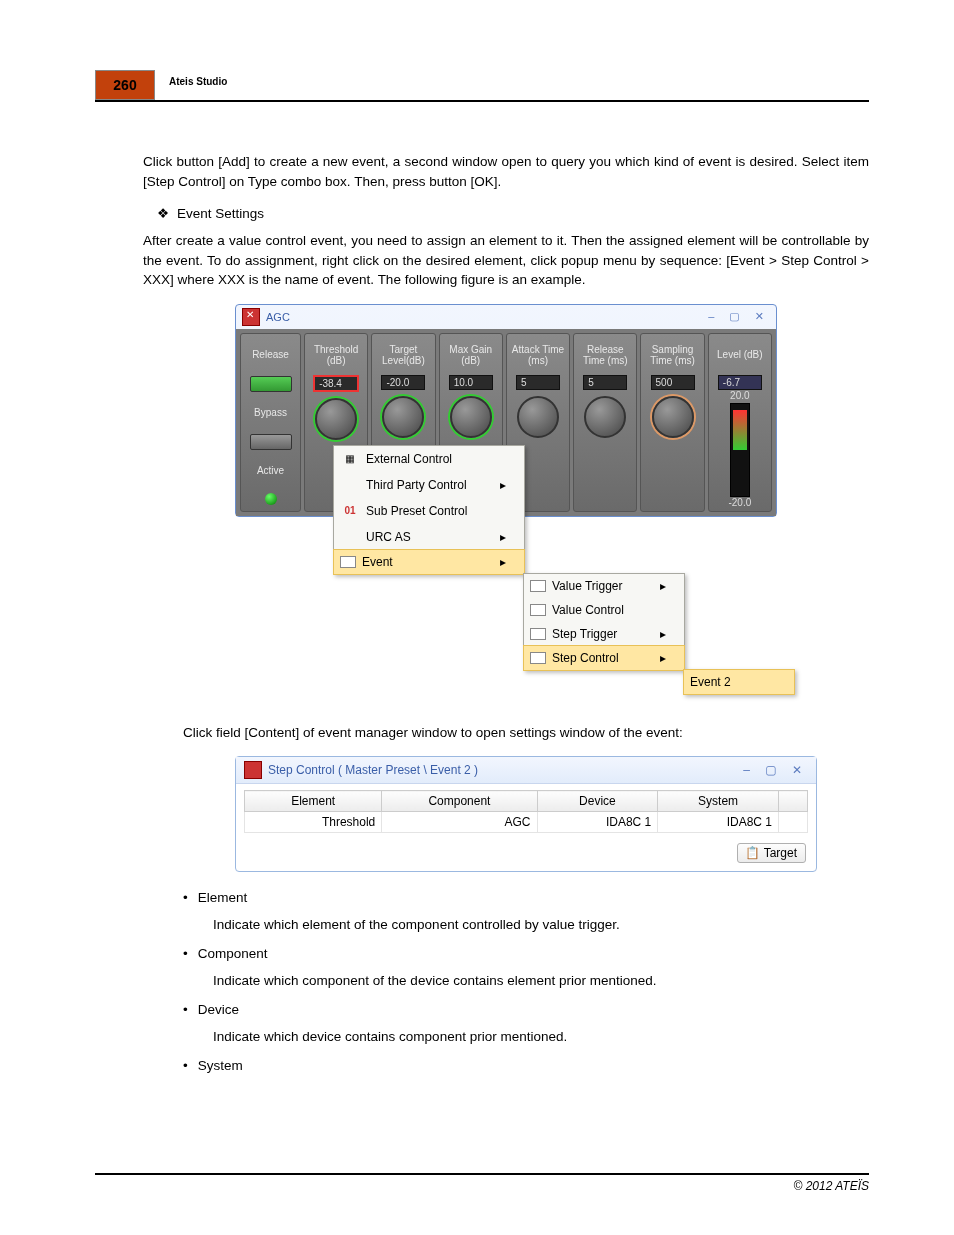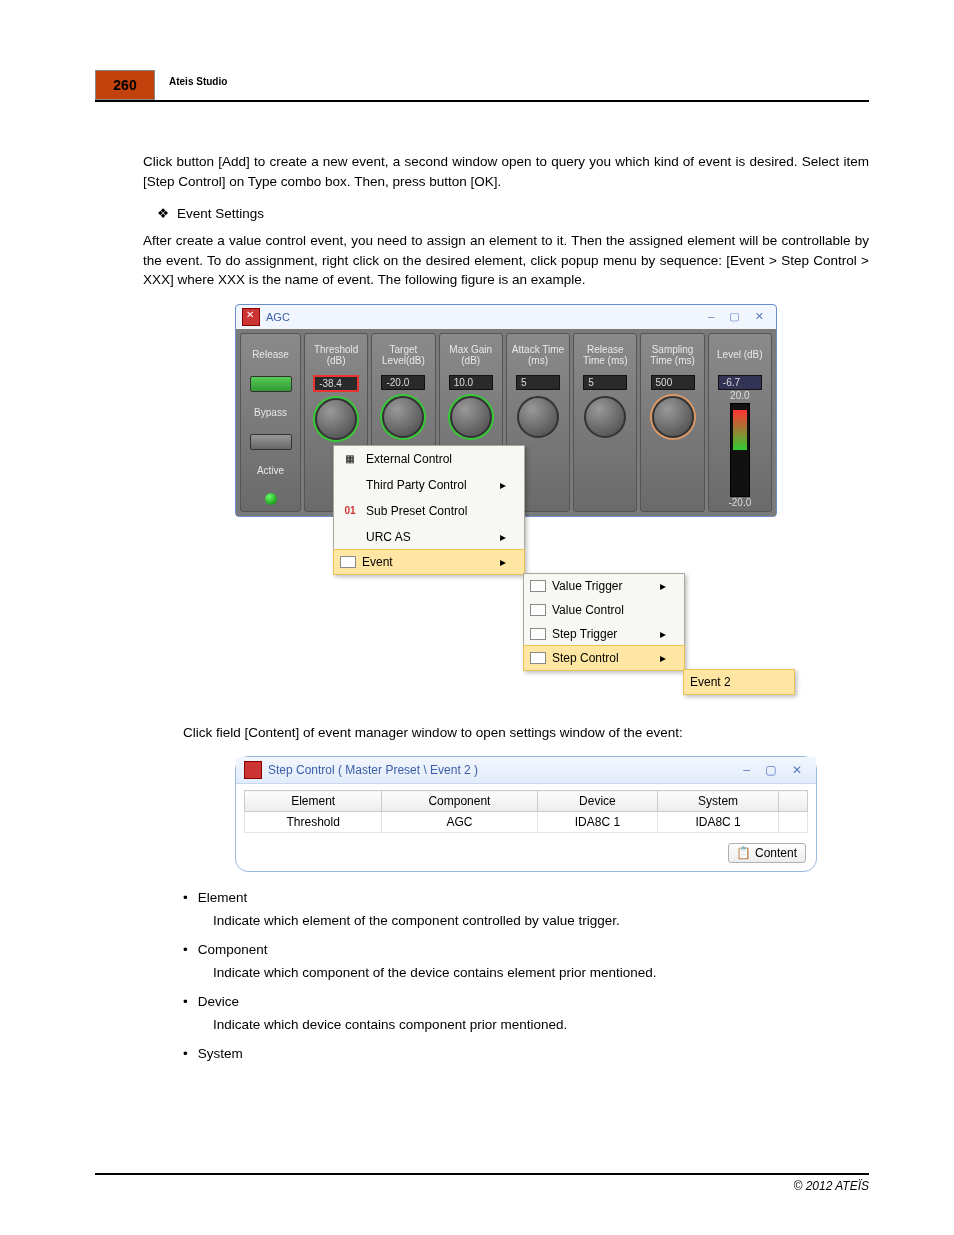--- a/index.html
+++ b/index.html
@@ -5,21 +5,21 @@
 body{margin:0;font-family:Arial,sans-serif;font-size:13.5px;color:#000;background:#fff}
 .page{width:954px;height:1235px;position:relative;padding:70px 85px 40px 95px;box-sizing:border-box}
 .hdr{display:flex;align-items:stretch;border-bottom:2.5px solid #000;margin-bottom:50px}
 .pgnum{width:58px;background:#c2410c;border:1px solid #888;text-align:center;font-weight:bold;font-size:14px;padding:6px 0}
 .title{font-weight:bold;font-size:10px;padding:6px 0 6px 14px}
 .body-text{text-align:justify;line-height:1.45;margin:0 0 14px 48px}
 .sec-head{margin:14px 0 10px 62px}
 .diamond{display:inline-block;margin-right:4px}
 .bullet{margin:12px 0 8px 88px}
 .bullet::before{content:"•";margin-right:10px}
-.indent{margin:0 0 14px 118px}
+.indent{margin:12px 0 14px 118px}
 .fig{margin:14px 0 18px 140px}
 
 .win{border:1px solid #6a8fcf;border-radius:4px;background:linear-gradient(#f2f6fe,#e2ecfb);width:540px;font-family:"Segoe UI",Tahoma,sans-serif;font-size:11px}
 .tbar{display:flex;align-items:center;padding:3px 6px;color:#3a5ea8}
 .tbar .ico{width:16px;height:16px;background:#c33;border:1px solid #800;margin-right:6px;position:relative}
 .tbar .ico::before{content:"✕";color:#fff;font-size:10px;position:absolute;left:3px;top:0}
 .wbtns{margin-left:auto;color:#5b7bbf;letter-spacing:6px}
 .panel{display:flex;background:#7a7a7a;padding:4px;gap:3px}
 .col{background:linear-gradient(#8a8a8a,#6a6a6a);border:1px solid #555;border-radius:3px;display:flex;flex-direction:column;align-items:center;color:#e8e8e8;font-size:10px;padding:3px 2px;flex:1;min-height:170px}
 .col.side{flex:0 0 55px}
@@ -41,25 +41,25 @@
 .menu{position:absolute;background:#f7f7f4;border:1px solid #a8a8a0;box-shadow:2px 2px 4px rgba(0,0,0,.25)}
 .menu .row{display:flex;align-items:center;padding:5px 18px 5px 6px;white-space:nowrap}
 .menu .row.hl{background:#ffe7a3;border:1px solid #e8c157;margin:-1px}
 .menu .ic{width:20px;height:16px;margin-right:6px;display:flex;align-items:center;justify-content:center;font-size:10px}
 .menu .ic.box{border:1px solid #888;background:#fff;width:14px;height:10px}
 .menu .arrow{margin-left:auto;padding-left:18px}
 .m1{left:0;top:0;width:190px}
 .m2{left:190px;top:128px;width:160px}
 .m3{left:350px;top:224px;width:110px}
 
-.win2{border:1px solid #9bb8e0;border-radius:13px;background:#fff;width:580px;margin:14px 0 18px 140px;font-family:"Segoe UI",Tahoma,sans-serif;font-size:12px}
+.win2{border:1px solid #9bb8e0;border-radius:4px;background:#fff;width:580px;margin:14px 0 18px 140px;font-family:"Segoe UI",Tahoma,sans-serif;font-size:12px}
 .tbar2{background:linear-gradient(#f2f6fe,#e2ecfb);padding:4px 8px;color:#3a5ea8;display:flex;align-items:center;border-bottom:1px solid #c8d6ee}
 .tbl{width:calc(100% - 16px);margin:6px 8px;border-collapse:collapse;font-size:12px}
 .tbl th{background:linear-gradient(#fdfdfd,#ececec);border:1px solid #ccc;padding:3px 6px;font-weight:normal}
-.tbl td{border:1px solid #e4e4e4;padding:3px 6px;text-align:center}
+.tbl td{border:1px solid #e4e4e4;padding:3px 6px;text-align:right}
 .rmv{text-align:right;padding:4px 10px 8px}
 .rmv button{font-size:12px;padding:2px 8px;background:linear-gradient(#fdfdfd,#ececec);border:1px solid #b0b0b0;border-radius:3px}
 .ftr{position:absolute;left:95px;right:85px;bottom:42px;border-top:2.5px solid #000;text-align:right;font-style:italic;font-size:12px;padding-top:4px}
 </style>
 </head>
 <body>
 
 <div class="page">
  <div class="hdr">
   <div class="pgnum">260</div>
@@ -206,21 +206,21 @@
    <tr>
     <td>Threshold</td>
     <td>AGC</td>
     <td>IDA8C 1</td>
     <td>IDA8C 1</td>
     <td></td>
    </tr>
   </tbody>
       </table>
   <div class="rmv">
-   <button>📋 <span>Content</span></button>
+   <button>📋 <span>Target</span></button>
   </div>
  </div>
 
  <div id="bullets">
       <div class="bullet">Element</div>
       <p class="indent">Indicate which element of the component controlled by value trigger.</p>
       <div class="bullet">Component</div>
       <p class="indent">Indicate which component of the device contains element prior mentioned.</p>
       <div class="bullet">Device</div>
       <p class="indent">Indicate which device contains component prior mentioned.</p>

